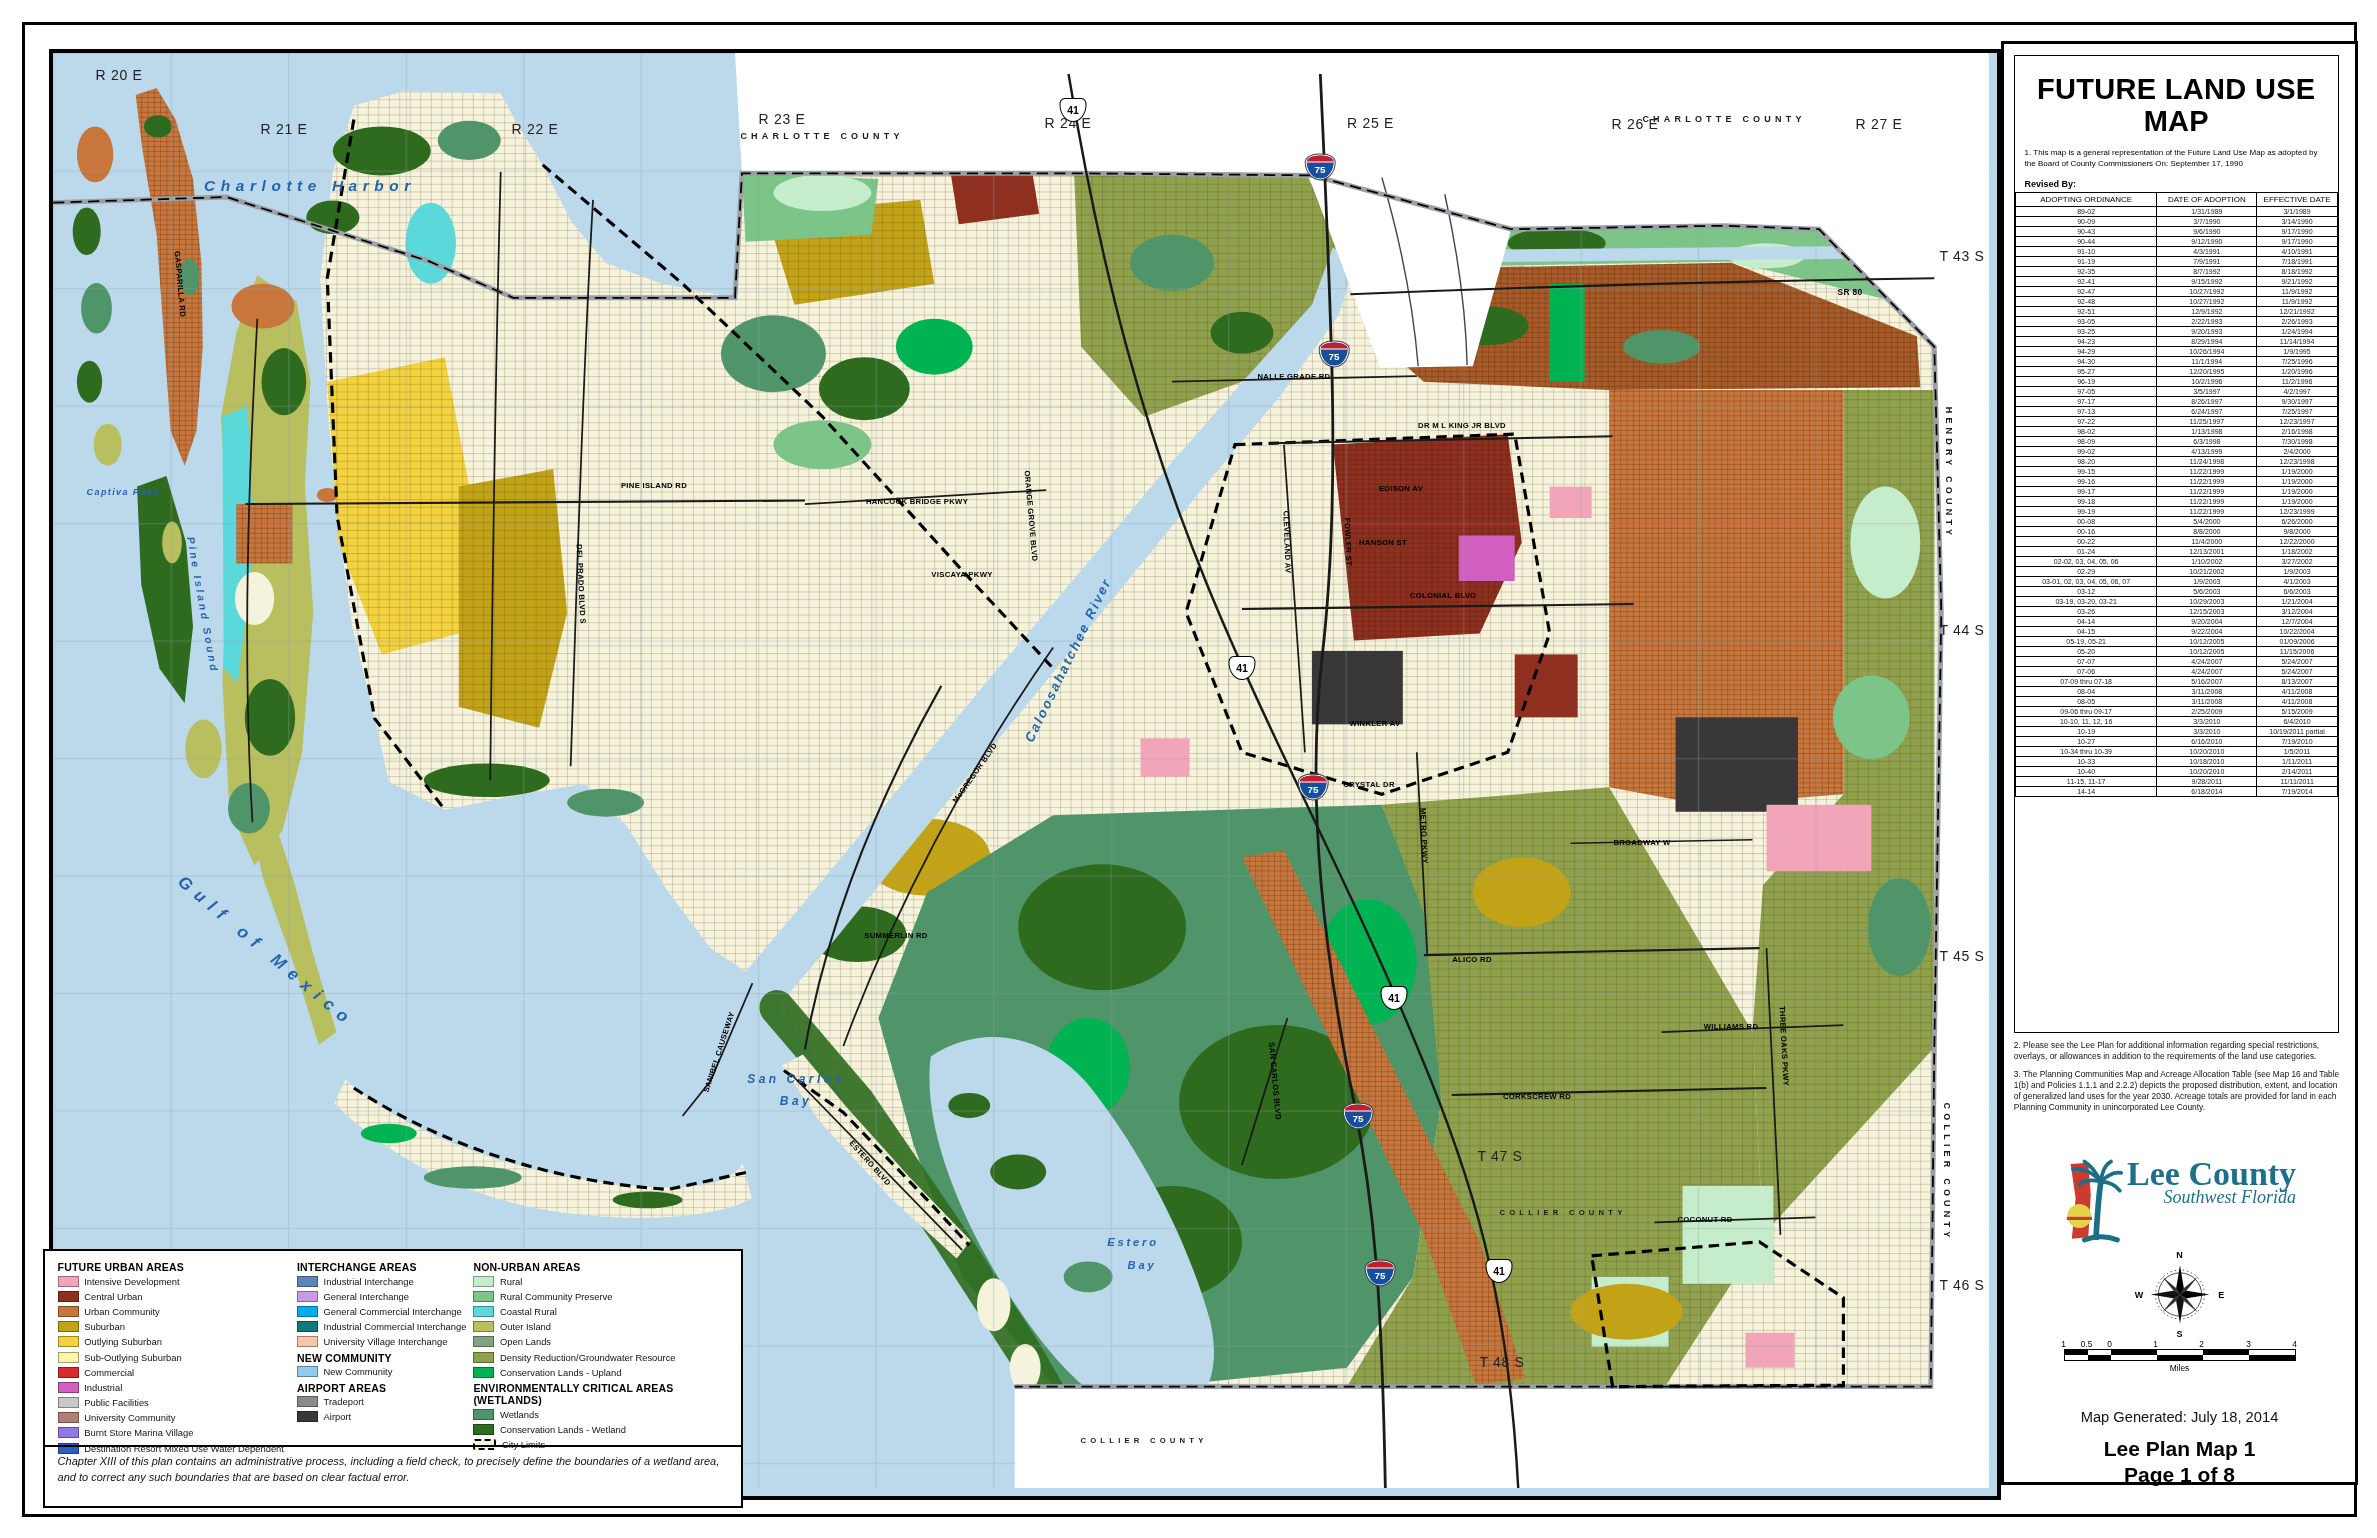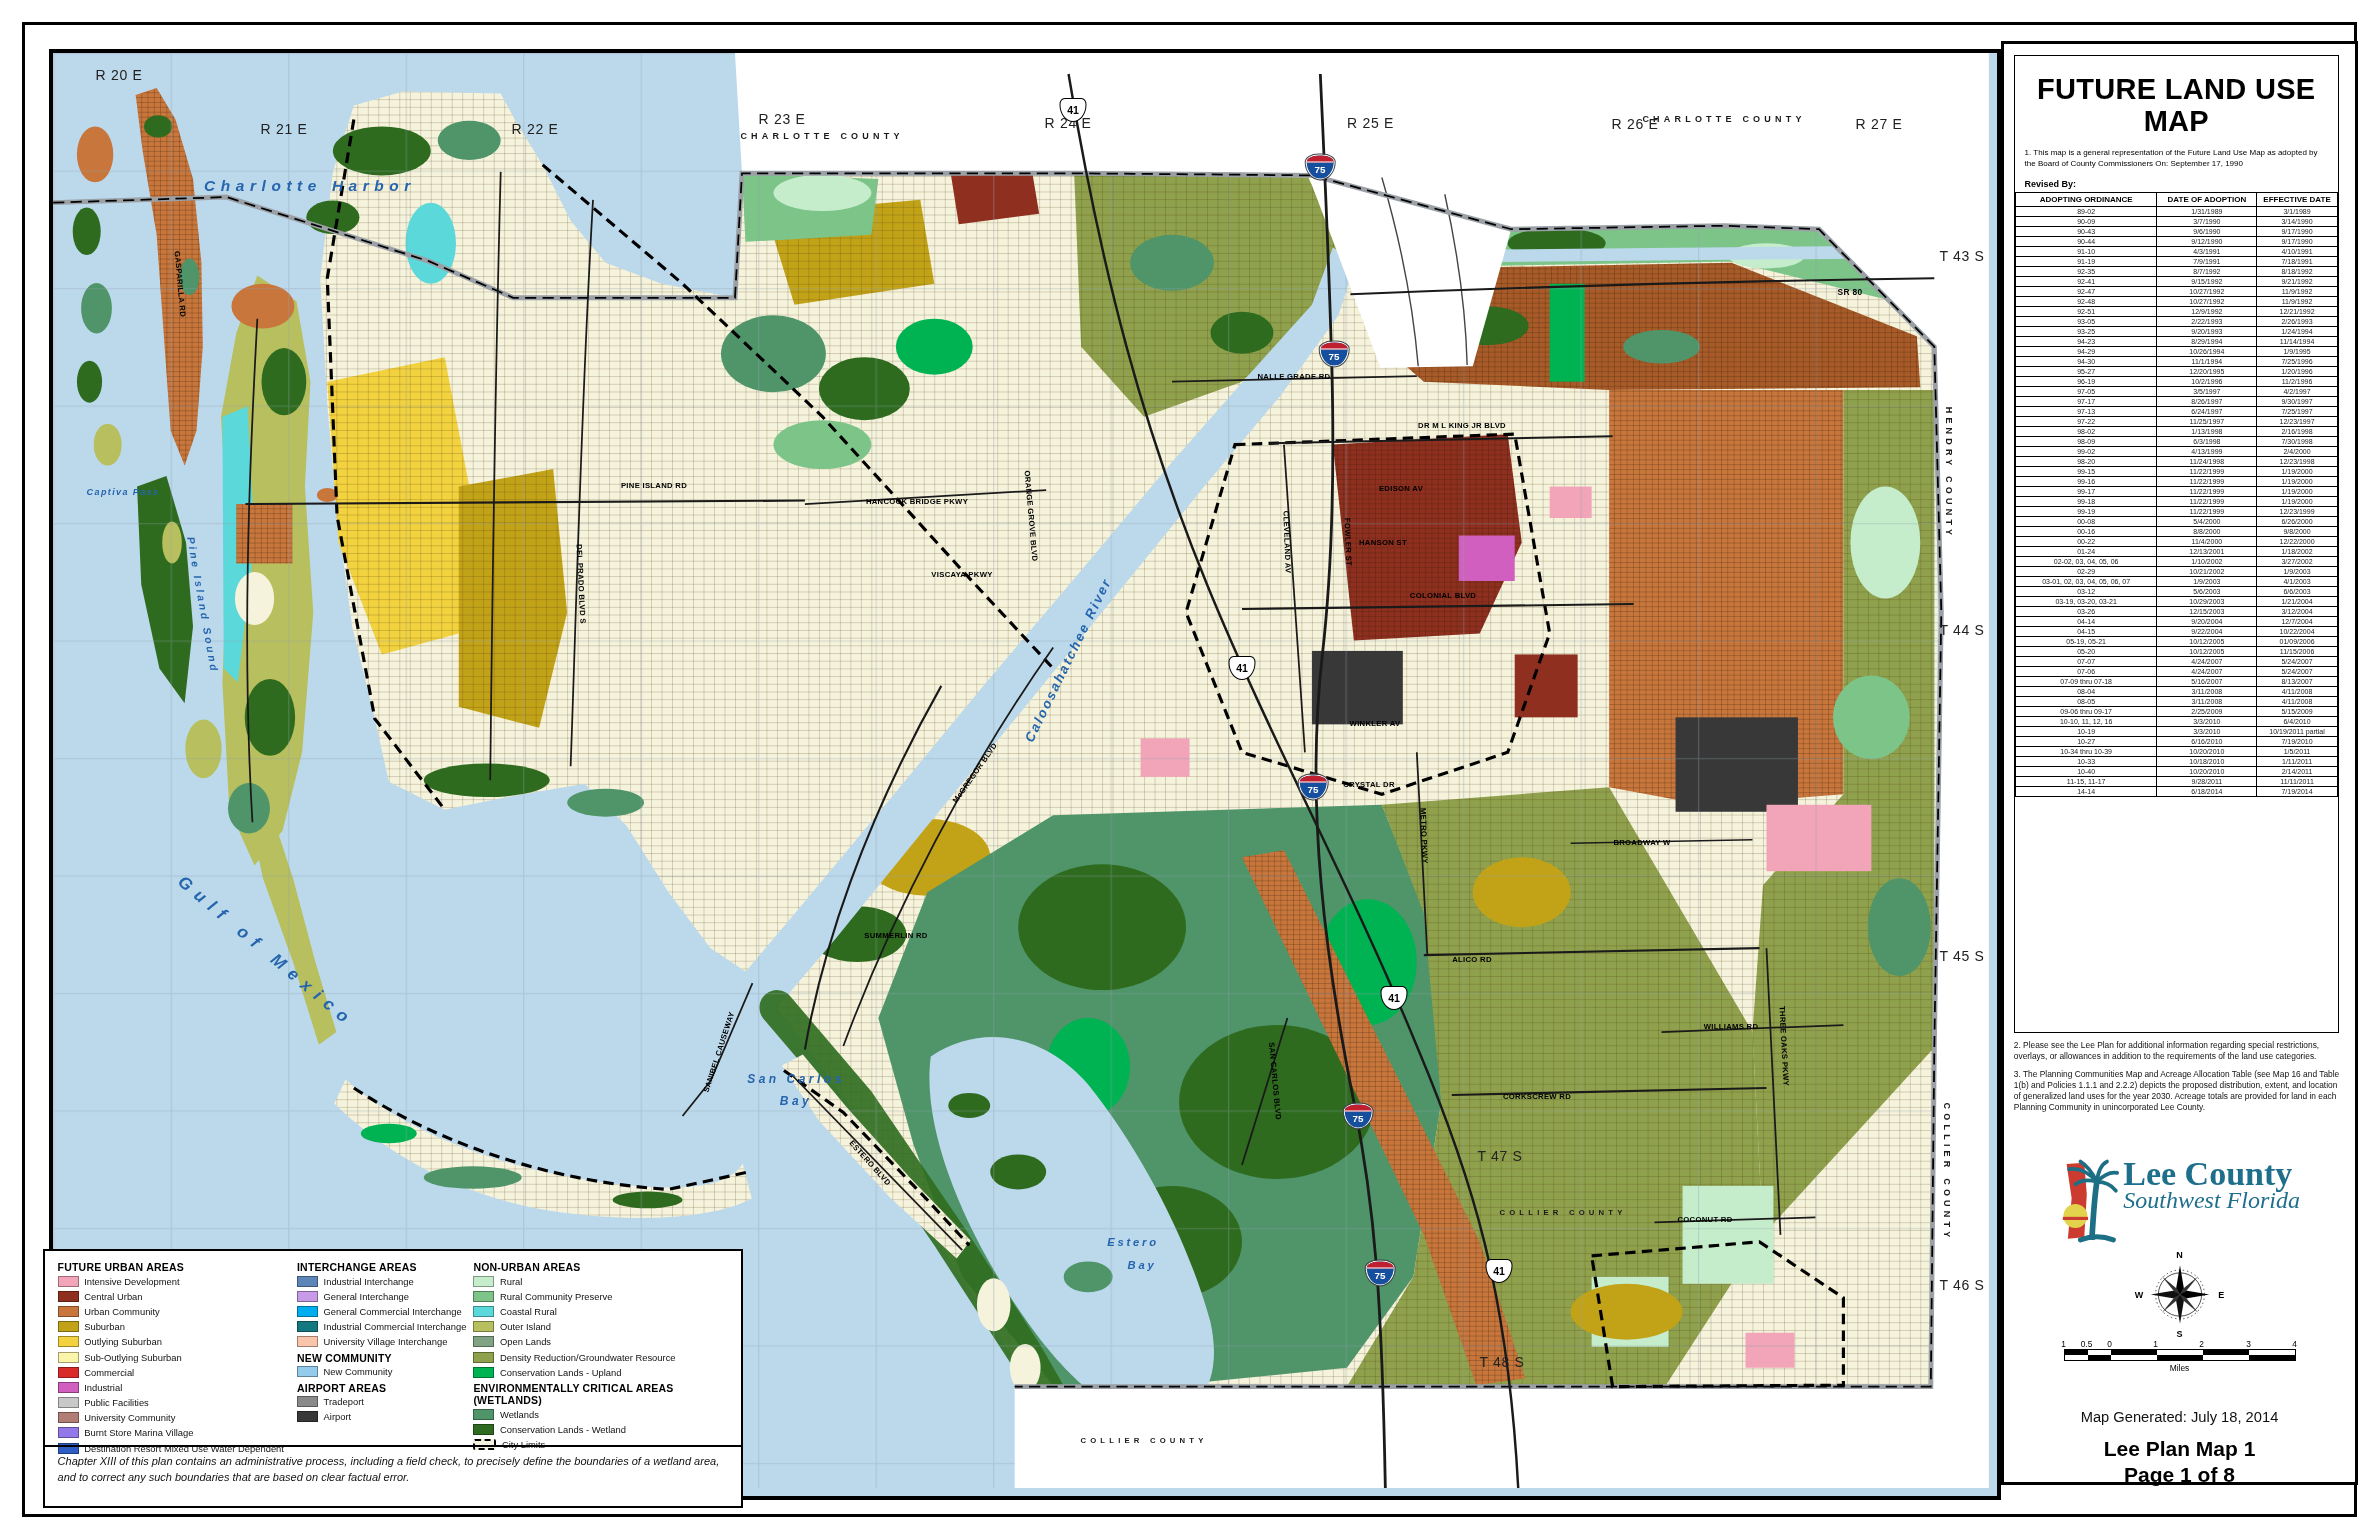--- a/index.html
+++ b/index.html
@@ -35,30 +35,30 @@
   .lg-lb{font-size:9.4px;color:#111;white-space:nowrap;}
   #legend-note{position:absolute;left:0;right:0;bottom:0;height:52px;border-top:2.1px solid #000;
      padding:7px 12.6px 0 12.6px;font-style:italic;font-size:11px;line-height:1.45;color:#111;}
   
   #panel{left:2001px;top:41px;width:351px;height:1438px;border:3.5px solid #000;background:#fff;}
   #title-box{position:absolute;left:9.8px;top:11.2px;width:323px;height:976px;border:1.4px solid #000;}
   #page-title{margin:18px 5.6px 0 5.6px;text-align:center;font-size:29px;font-weight:bold;line-height:1.08;letter-spacing:0.3px;}
   #note1{margin:11.2px 9.8px 0 9.8px;font-size:8px;line-height:1.35;}
   #revised{margin:9.8px 9.8px 2.8px 9.8px;font-size:9px;font-weight:bold;}
   #ord-table{width:100%;border-collapse:collapse;table-layout:fixed;}
-  #ord-table th{font-size:8px;font-weight:bold;border:1px solid #000;padding:2.1px 0.7px;}
+  #ord-table th{font-size:8px;font-weight:normal;border:1px solid #000;padding:2.1px 0.7px;}
   #ord-table td{font-size:7px;border:0.7px solid #000;text-align:center;padding:1px 0.7px;white-space:nowrap;overflow:hidden;color:#222;}
   #ord-table col.c1{width:44%;} #ord-table col.c2{width:31%;} #ord-table col.c3{width:25%;}
   #notes23{position:absolute;left:9.8px;top:996px;width:327px;font-size:8.4px;line-height:1.32;color:#111;}
   #notes23 .nt{margin-bottom:7px;}
   
   #logo{position:absolute;left:0;top:1113px;width:100%;display:flex;justify-content:center;align-items:flex-start;gap:4.2px;}
   #logo-text{line-height:1;}
   #logo-name{font-family:"Liberation Serif",serif;font-weight:bold;font-size:34px;color:#1e6f8c;}
-  #logo-tag{font-family:"Liberation Serif",serif;font-style:italic;font-size:24px;color:#1e6f8c;text-align:right;margin-top:-2.8px;}
+  #logo-tag{font-family:"Liberation Serif",serif;font-style:italic;font-size:18px;color:#1e6f8c;text-align:right;margin-top:-2.8px;}
   
   #compass{position:absolute;left:50%;top:1217px;width:67px;height:67px;transform:translateX(-50%);}
   .cdir{position:absolute;font-size:9px;font-weight:600;color:#000;}
   .cN{left:50%;top:-11.2px;transform:translateX(-50%);} .cS{left:50%;bottom:-11.2px;transform:translateX(-50%);}
   .cW{left:-11.2px;top:50%;transform:translateY(-50%);} .cE{right:-11.2px;top:50%;transform:translateY(-50%);}
   
   #scalebar{position:absolute;left:50%;top:1295px;width:232px;transform:translateX(-50%);}
   #scale-ticks{position:relative;height:9.8px;font-size:8.4px;color:#000;}
   #scale-ticks span{position:absolute;transform:translateX(-50%);}
   #scale-rows{border:0.7px solid #000;}

